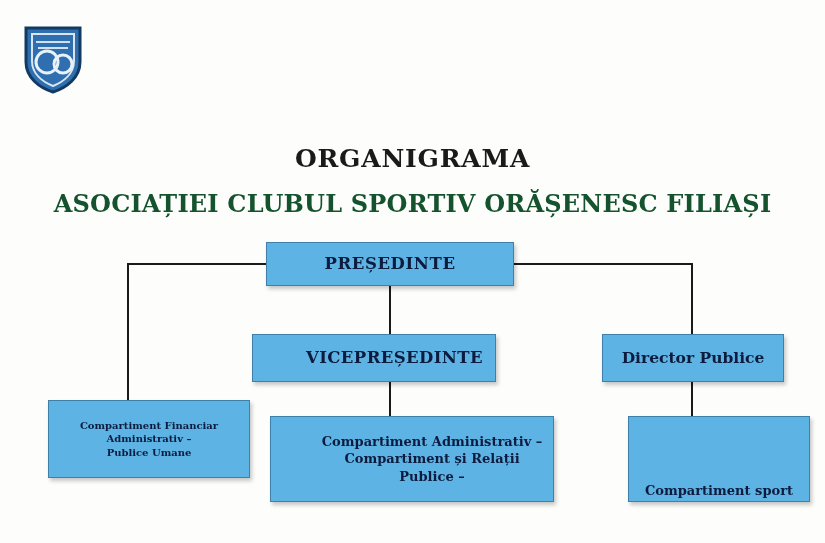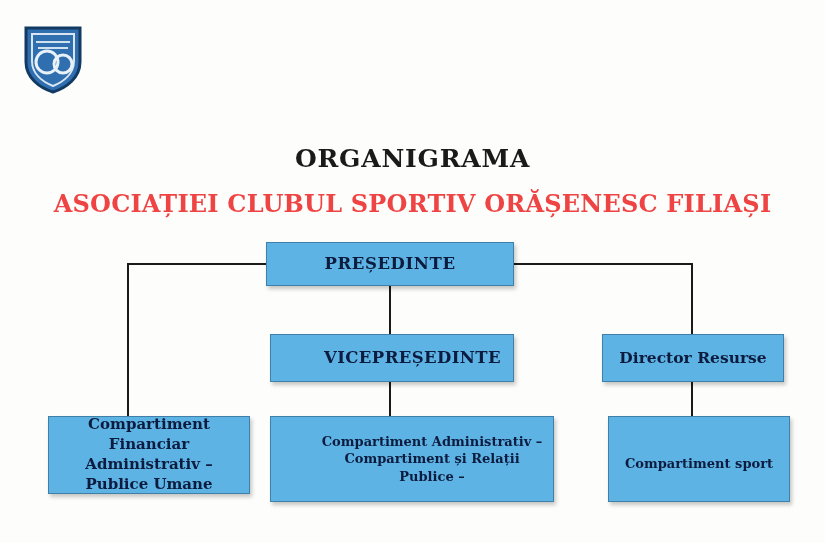--- a/index.html
+++ b/index.html
@@ -45,21 +45,21 @@
     font-size: 25px;
     letter-spacing: 0.8px;
     color: #1a1a1a;
     line-height: 1.2;
   }
   .title-line2 {
     font-family: "DejaVu Serif", serif;
     font-weight: bold;
     font-size: 24px;
     letter-spacing: 0.2px;
-    color: #ef4444;
+    color: #14532d;
     line-height: 1.2;
     margin-top: 16px;
   }
 
   
   .chart {
     position: absolute;
     left: 0;
     top: 0;
     width: 825px;
@@ -86,25 +86,25 @@
     align-items: center;
     justify-content: center;
     text-align: center;
     box-shadow: 2px 3px 4px rgba(0,0,0,0.22);
   }
   .node .label {
     padding: 2px 6px;
     line-height: 1.32;
   }
   .n-presedinte { left: 266px; top: 242px; width: 248px; height: 44px; font-size: 16.5px; letter-spacing: 0.6px; }
-  .n-vicepresedinte { left: 270px; top: 334px; width: 244px; height: 48px; font-size: 16.5px; letter-spacing: 0.4px; padding-left: 41px; }
+  .n-vicepresedinte { left: 252px; top: 334px; width: 244px; height: 48px; font-size: 16.5px; letter-spacing: 0.4px; padding-left: 41px; }
   .n-director { left: 602px; top: 334px; width: 182px; height: 48px; font-size: 15.5px; }
-  .n-financiar { left: 48px; top: 416px; width: 202px; height: 78px; font-size: 15px; }
+  .n-financiar { left: 48px; top: 400px; width: 202px; height: 78px; font-size: 10px; }
   .n-administrativ { left: 270px; top: 416px; width: 284px; height: 86px; font-size: 13px; padding-left: 40px; }
-  .n-sport { left: 608px; top: 416px; width: 182px; height: 86px; font-size: 13px; align-items: center; }
+  .n-sport { left: 628px; top: 416px; width: 182px; height: 86px; font-size: 13px; align-items: flex-end; }
   .n-sport .label { padding-top: 12px; }
 </style>
 </head>
 <body>
 
 <div class="page">
 
   <div class="logo">
     <svg width="62" height="72" viewBox="0 0 62 72">
       <path d="M4 6 L58 6 L58 40 C58 56 44 66 31 70 C18 66 4 56 4 40 Z" fill="#2f6fb0" stroke="#123a63" stroke-width="3"></path>
@@ -138,21 +138,21 @@
 
     <div class="node n-presedinte">
       <span class="label">PREȘEDINTE</span>
     </div>
 
     <div class="node n-vicepresedinte">
       <span class="label">VICEPREȘEDINTE</span>
     </div>
 
     <div class="node n-director">
-      <span class="label">Director Resurse</span>
+      <span class="label">Director Publice</span>
     </div>
 
     <div class="node n-financiar">
       <span class="label">
         <span>Compartiment Financiar</span><br>
         <span>Administrativ –</span><br>
         <span>Publice Umane</span>
       </span>
     </div>
 

